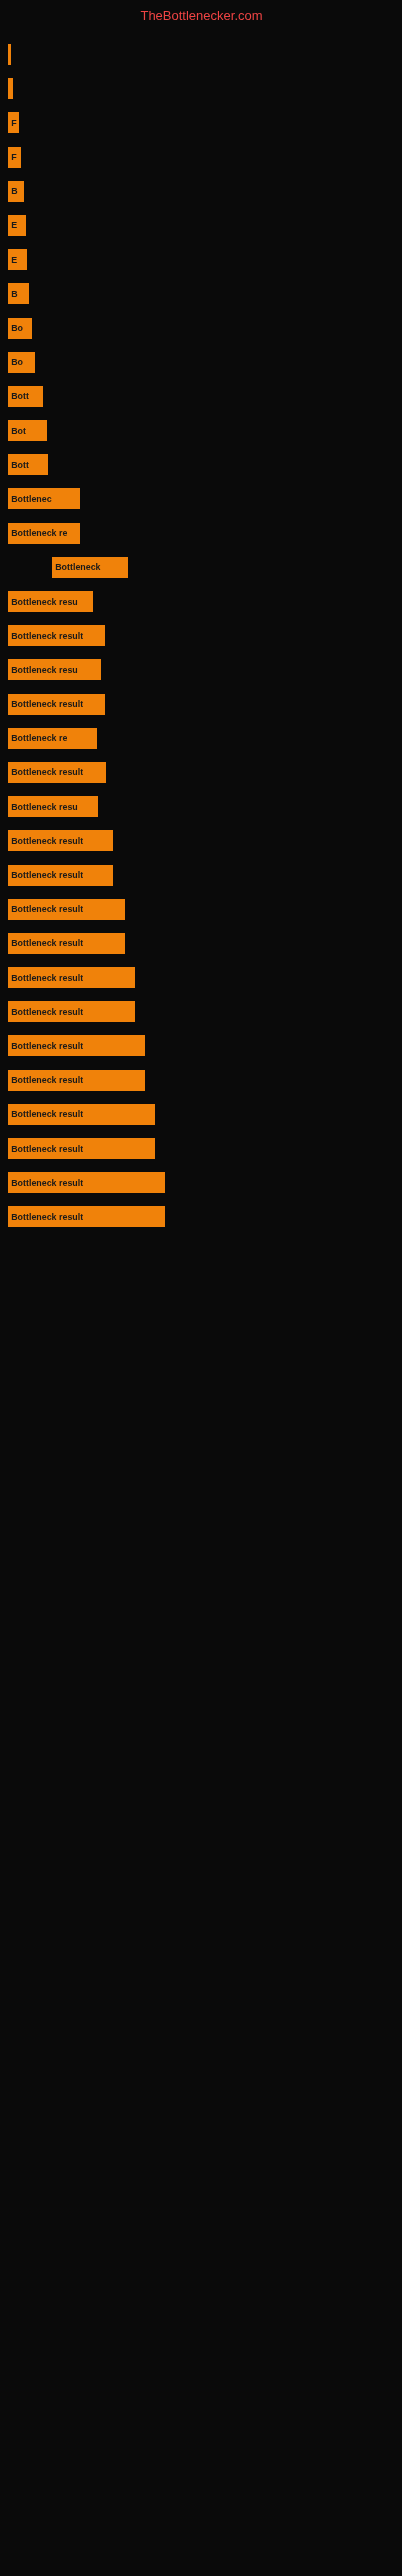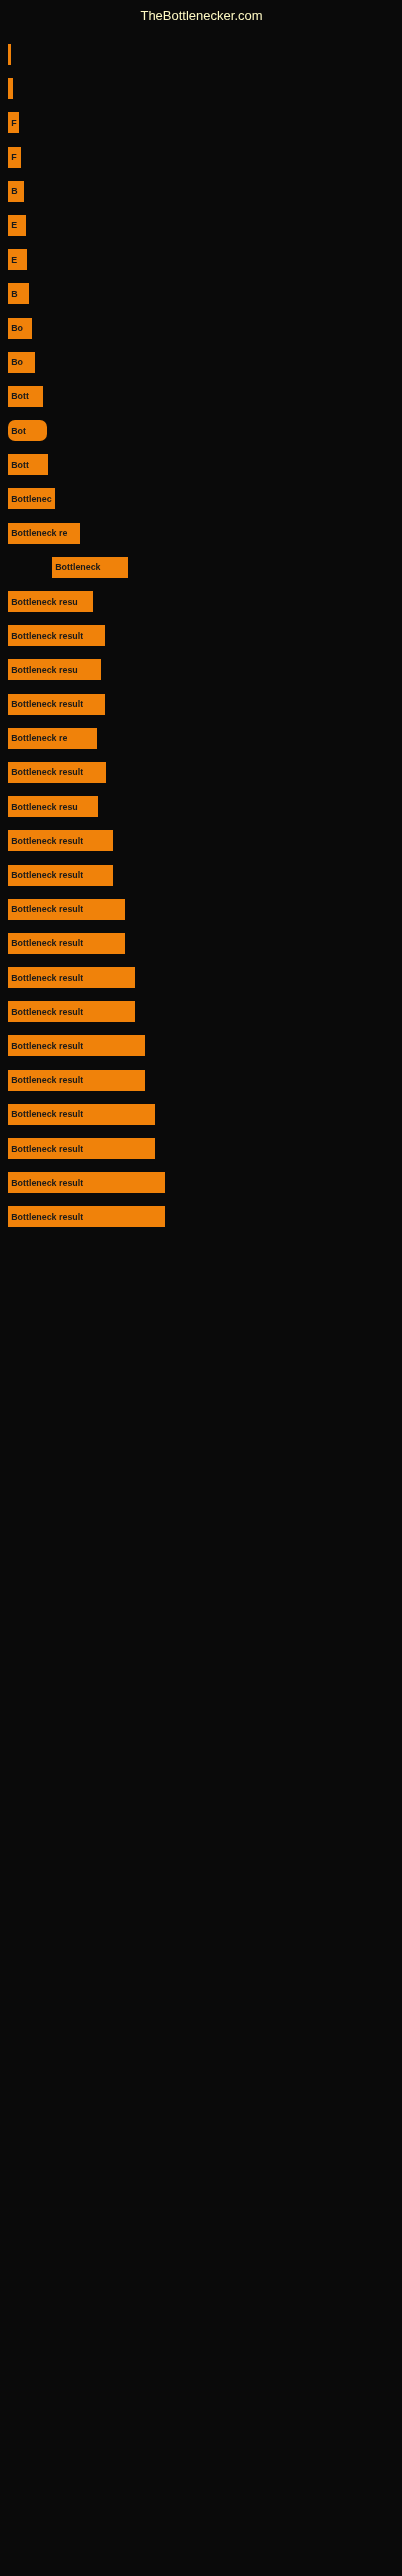--- a/index.html
+++ b/index.html
@@ -11,21 +11,21 @@
     body {
       background-color: #0a0a0a;
       width: 403px;
       min-height: 2576px;
       font-family: Arial, sans-serif;
       position: relative;
       overflow-x: hidden;
     }
 
     .site-title {
-      color: #fef9c3;
+      color: #ef4444;
       font-size: 13px;
       text-align: center;
       padding: 8px 0 4px 0;
       font-weight: normal;
     }
 
     .bars-container {
       padding: 12px 8px 8px 8px;
       display: flex;
       flex-direction: column;
@@ -108,31 +108,31 @@
       <div class="bar" style="width: 27px;">
         <span class="bar-label">Bo</span>
       </div>
     </div>
     <div class="bar-row">
       <div class="bar" style="width: 35px;">
         <span class="bar-label">Bott</span>
       </div>
     </div>
     <div class="bar-row">
-      <div class="bar" style="width: 39px; border-radius: 7px;">
+      <div class="bar" style="width: 39px;">
         <span class="bar-label">Bot</span>
       </div>
     </div>
     <div class="bar-row">
       <div class="bar" style="width: 40px;">
         <span class="bar-label">Bott</span>
       </div>
     </div>
     <div class="bar-row">
-      <div class="bar" style="width: 47px;">
+      <div class="bar" style="width: 72px;">
         <span class="bar-label">Bottlenec</span>
       </div>
     </div>
     <div class="bar-row">
       <div class="bar" style="width: 72px;">
         <span class="bar-label">Bottleneck re</span>
       </div>
     </div>
     <div class="bar-row">
       <div class="bar" style="width: 76px; margin-left: 44px;">

